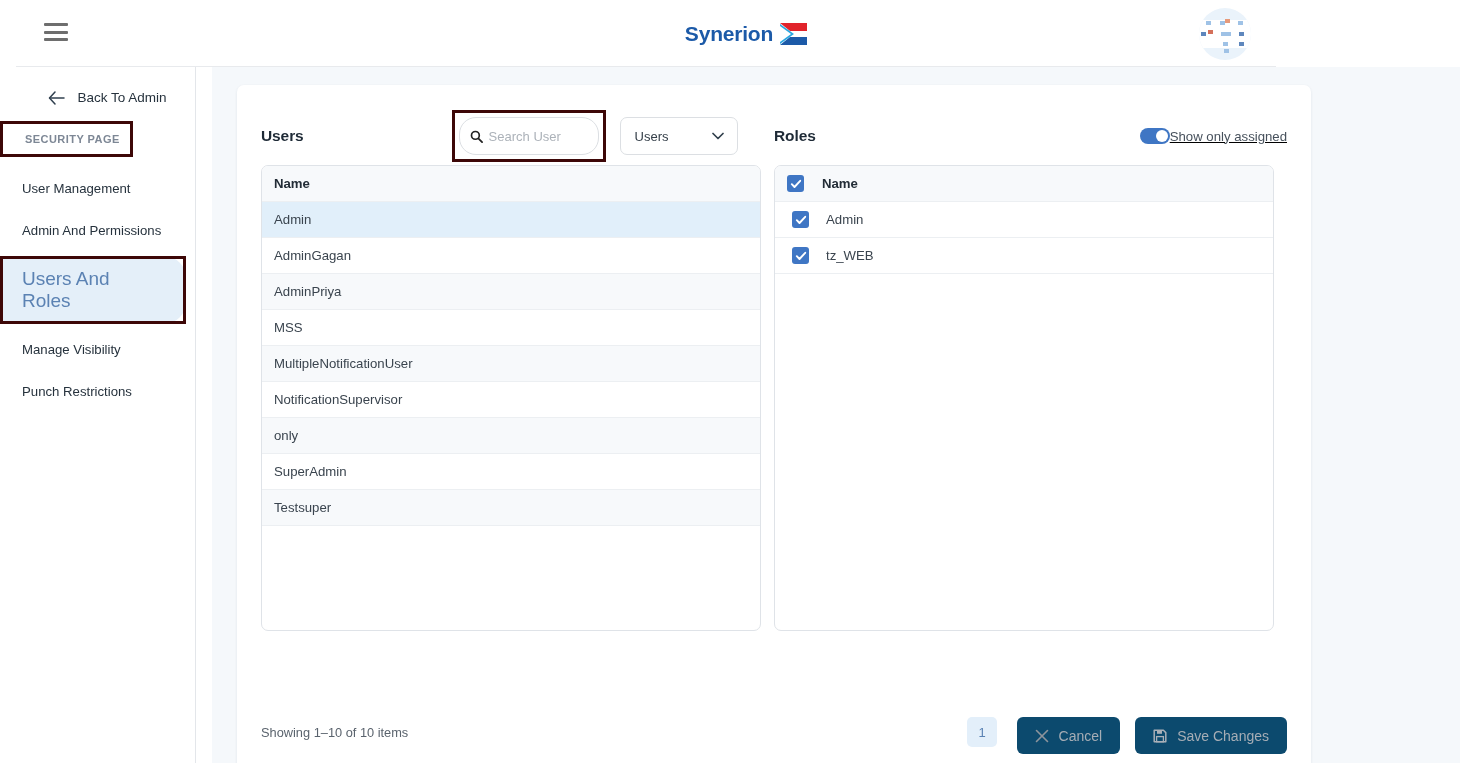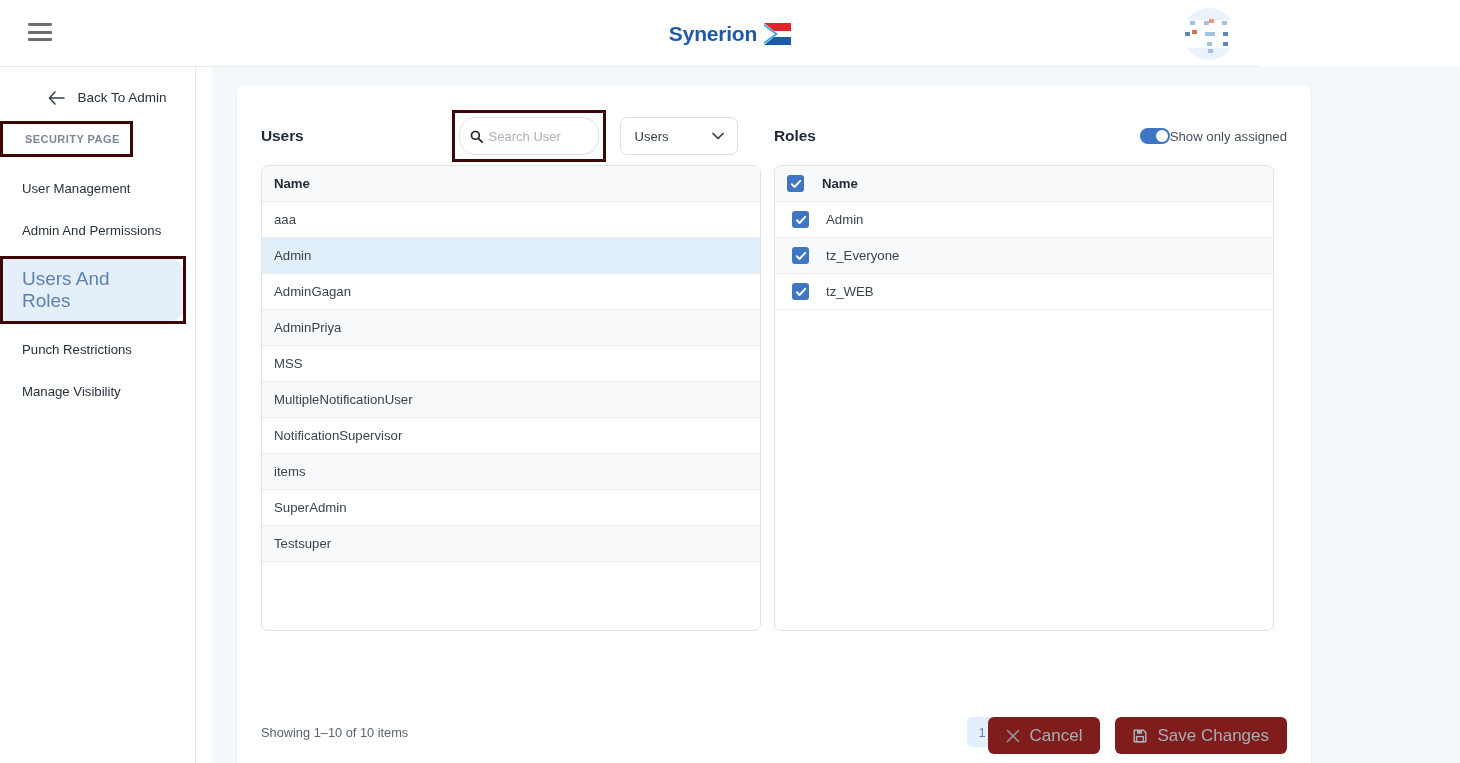--- a/index.html
+++ b/index.html
@@ -5,21 +5,21 @@
   * { box-sizing: border-box; margin: 0; padding: 0; }
   html, body {
     width: 1460px; height: 763px;
     font-family: "Liberation Sans", sans-serif;
     background: #ffffff;
     overflow: hidden;
   }
 
   
   .topbar {
-    position: absolute; left: 0; top: 0; width: 1260px; height: 67px;
+    position: absolute; left: 16px; top: 0; width: 1260px; height: 67px;
     background: #ffffff;
     border-bottom: 1px solid #e8eaed;
     display: flex; align-items: center; padding-left: 28px;
   }
   .hamburger {
     position: absolute; left: 28px; top: 21px;
     width: 26px; height: 22px;
     display: flex; flex-direction: column; justify-content: space-between;
     padding: 2px 0;
     cursor: pointer;
@@ -153,21 +153,21 @@
     width: 118px; height: 38px;
     border: 1px solid #dcdfe3; border-radius: 7px;
     display: flex; align-items: center; justify-content: space-between;
     padding: 0 13px 0 14px;
     font-size: 13px; color: #36404a;
     margin-left: 14px; cursor: pointer;
     background: #ffffff;
   }
   .chev { width: 12px; height: 8px; display: block; }
 
-  .toggle-row { display: flex; align-items: center; gap: 0; margin-left: auto; }
+  .toggle-row { display: flex; align-items: center; gap: 0; margin-left: auto; text-decoration: underline; }
   .toggle {
     width: 30px; height: 16px; border-radius: 9px; background: #3f76c4;
     position: relative; cursor: pointer; flex: 0 0 30px;
   }
   .toggle .knob {
     position: absolute; right: 2px; top: 2px;
     width: 12px; height: 12px; border-radius: 50%; background: #fff;
   }
   .toggle-label { font-size: 13.2px; color: #47515c; white-space: nowrap; }
 
@@ -215,23 +215,23 @@
     margin-right: 290px;
   }
   .page-num {
     width: 30px; height: 30px; border-radius: 5px;
     background: #e3effa; color: #5a82b3;
     display: flex; align-items: center; justify-content: center;
     font-size: 13px; cursor: pointer;
   }
   .actions { display: flex; gap: 15px; position: absolute; right: 0; top: 0; }
   .btn {
-    height: 37px; border-radius: 6px; background: #7f1d1d;
+    height: 37px; border-radius: 6px; background: #0c4a6e;
     display: flex; align-items: center; gap: 10px;
-    padding: 0 18px; font-size: 17px; color: #a6adb5; cursor: default;
+    padding: 0 18px; font-size: 14px; color: #a6adb5; cursor: default;
     border: none;
     font-family: "Liberation Sans", sans-serif;
   }
   .btn svg { width: 14px; height: 14px; display: block; }
 </style>
 </head>
 <body>
 
 <div class="topbar">
   <div class="hamburger">
@@ -297,25 +297,25 @@
       <span class="nav-label">Admin And Permissions</span>
     </div>
 
     <div class="nav-item active-bg">
       <div class="nav-hl">
         <span class="nav-label">Users And Roles</span>
       </div>
     </div>
 
     <div class="nav-item">
+      <span class="nav-label">Manage Visibility</span>
+    </div>
+
+    <div class="nav-item">
       <span class="nav-label">Punch Restrictions</span>
-    </div>
-
-    <div class="nav-item">
-      <span class="nav-label">Manage Visibility</span>
     </div>
 
   </div>
 </div>
 
 <div class="main">
   <div class="card">
 
     <div class="panels">
 
@@ -338,43 +338,40 @@
             <svg class="chev" viewBox="0 0 12 8">
               <path d="M1 1.5 L6 6.5 L11 1.5" fill="none" stroke="#32404d" stroke-width="1.7" stroke-linecap="round" stroke-linejoin="round"></path>
             </svg>
           </div>
         </div>
 
         <div class="table tbl-users">
           <div class="trow head">
             <span>Name</span>
           </div>
-          <div class="trow">
-              <span>aaa</span>
-            </div>
           <div class="trow selected">
               <span>Admin</span>
             </div>
           <div class="trow">
               <span>AdminGagan</span>
             </div>
           <div class="trow alt">
               <span>AdminPriya</span>
             </div>
           <div class="trow">
               <span>MSS</span>
             </div>
           <div class="trow alt">
               <span>MultipleNotificationUser</span>
             </div>
           <div class="trow">
               <span>NotificationSupervisor</span>
             </div>
           <div class="trow alt">
-              <span>items</span>
+              <span>only</span>
             </div>
           <div class="trow">
               <span>SuperAdmin</span>
             </div>
           <div class="trow alt">
               <span>Testsuper</span>
             </div>
           <div class="trow empty-fill"></div>
         </div>
       </div>
@@ -404,28 +401,20 @@
 
           <div class="trow">
             <span class="cb">
               <svg viewBox="0 0 12 12">
                 <path d="M1.8 6.2 L4.5 9 L10.2 2.8" fill="none" stroke="#fff" stroke-width="1.9" stroke-linecap="round" stroke-linejoin="round"></path>
               </svg>
             </span>
             <span>Admin</span>
           </div>
 
-          <div class="trow alt">
-            <span class="cb">
-              <svg viewBox="0 0 12 12">
-                <path d="M1.8 6.2 L4.5 9 L10.2 2.8" fill="none" stroke="#fff" stroke-width="1.9" stroke-linecap="round" stroke-linejoin="round"></path>
-              </svg>
-            </span>
-            <span>tz_Everyone</span>
-          </div>
 
           <div class="trow">
             <span class="cb">
               <svg viewBox="0 0 12 12">
                 <path d="M1.8 6.2 L4.5 9 L10.2 2.8" fill="none" stroke="#fff" stroke-width="1.9" stroke-linecap="round" stroke-linejoin="round"></path>
               </svg>
             </span>
             <span>tz_WEB</span>
           </div>
 

